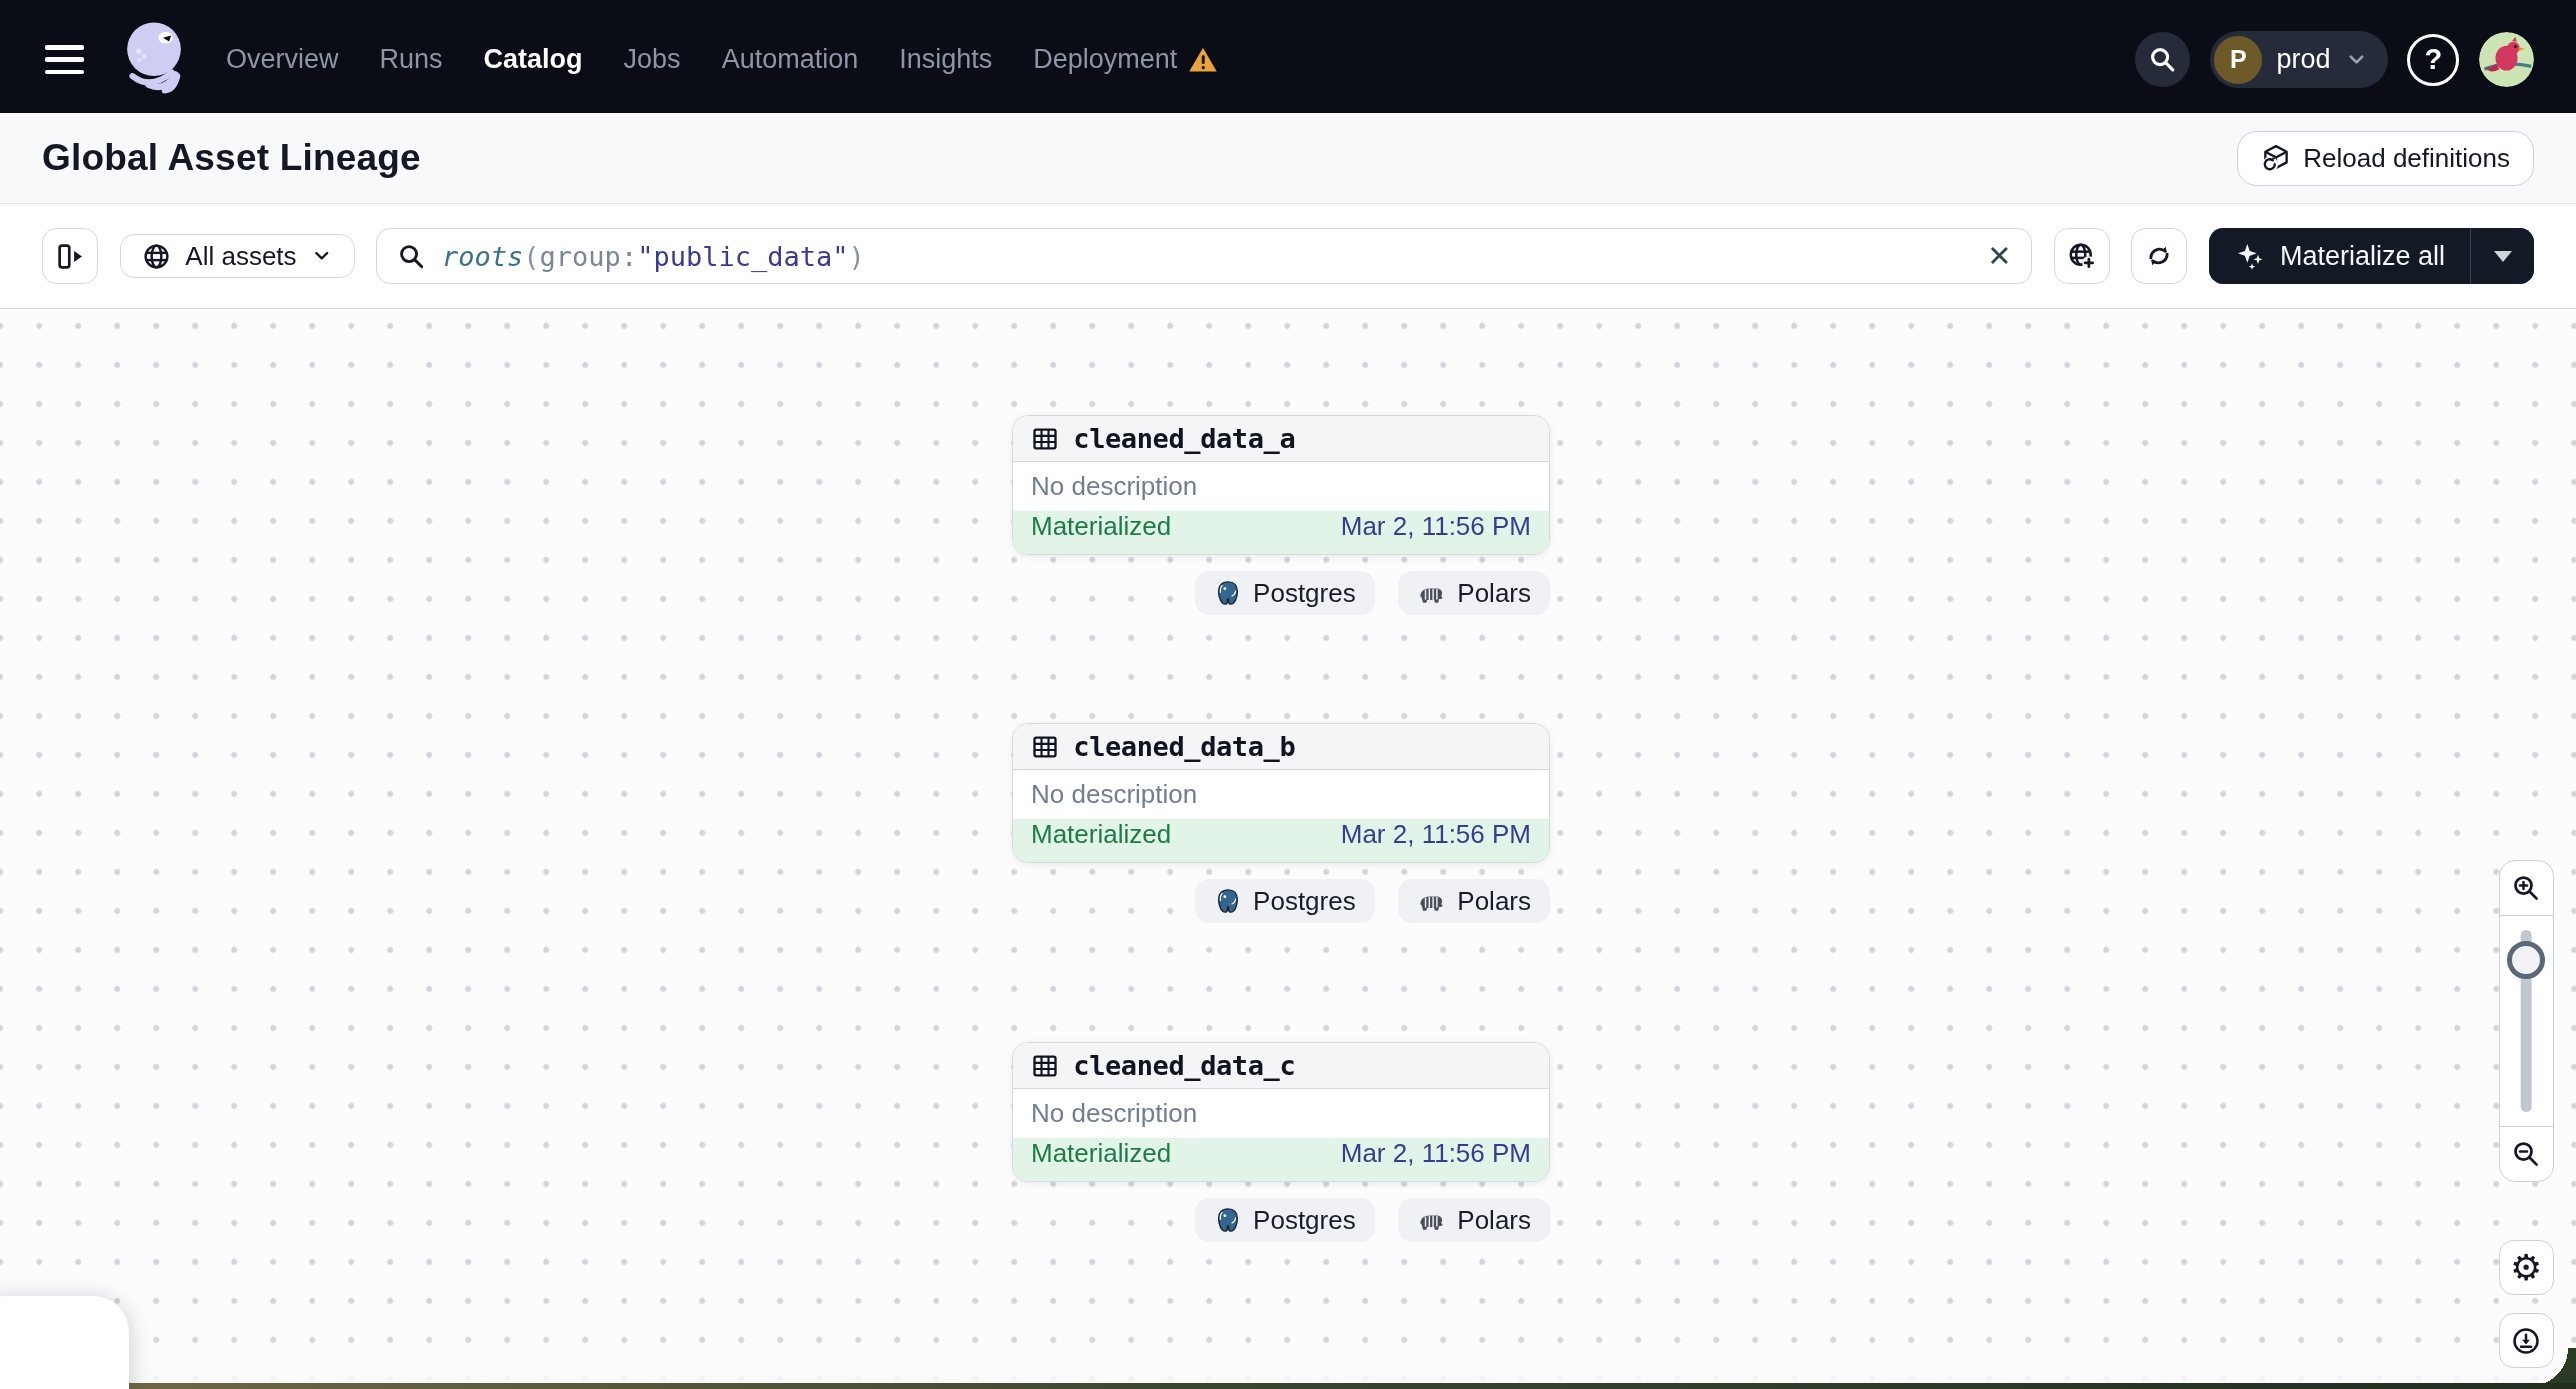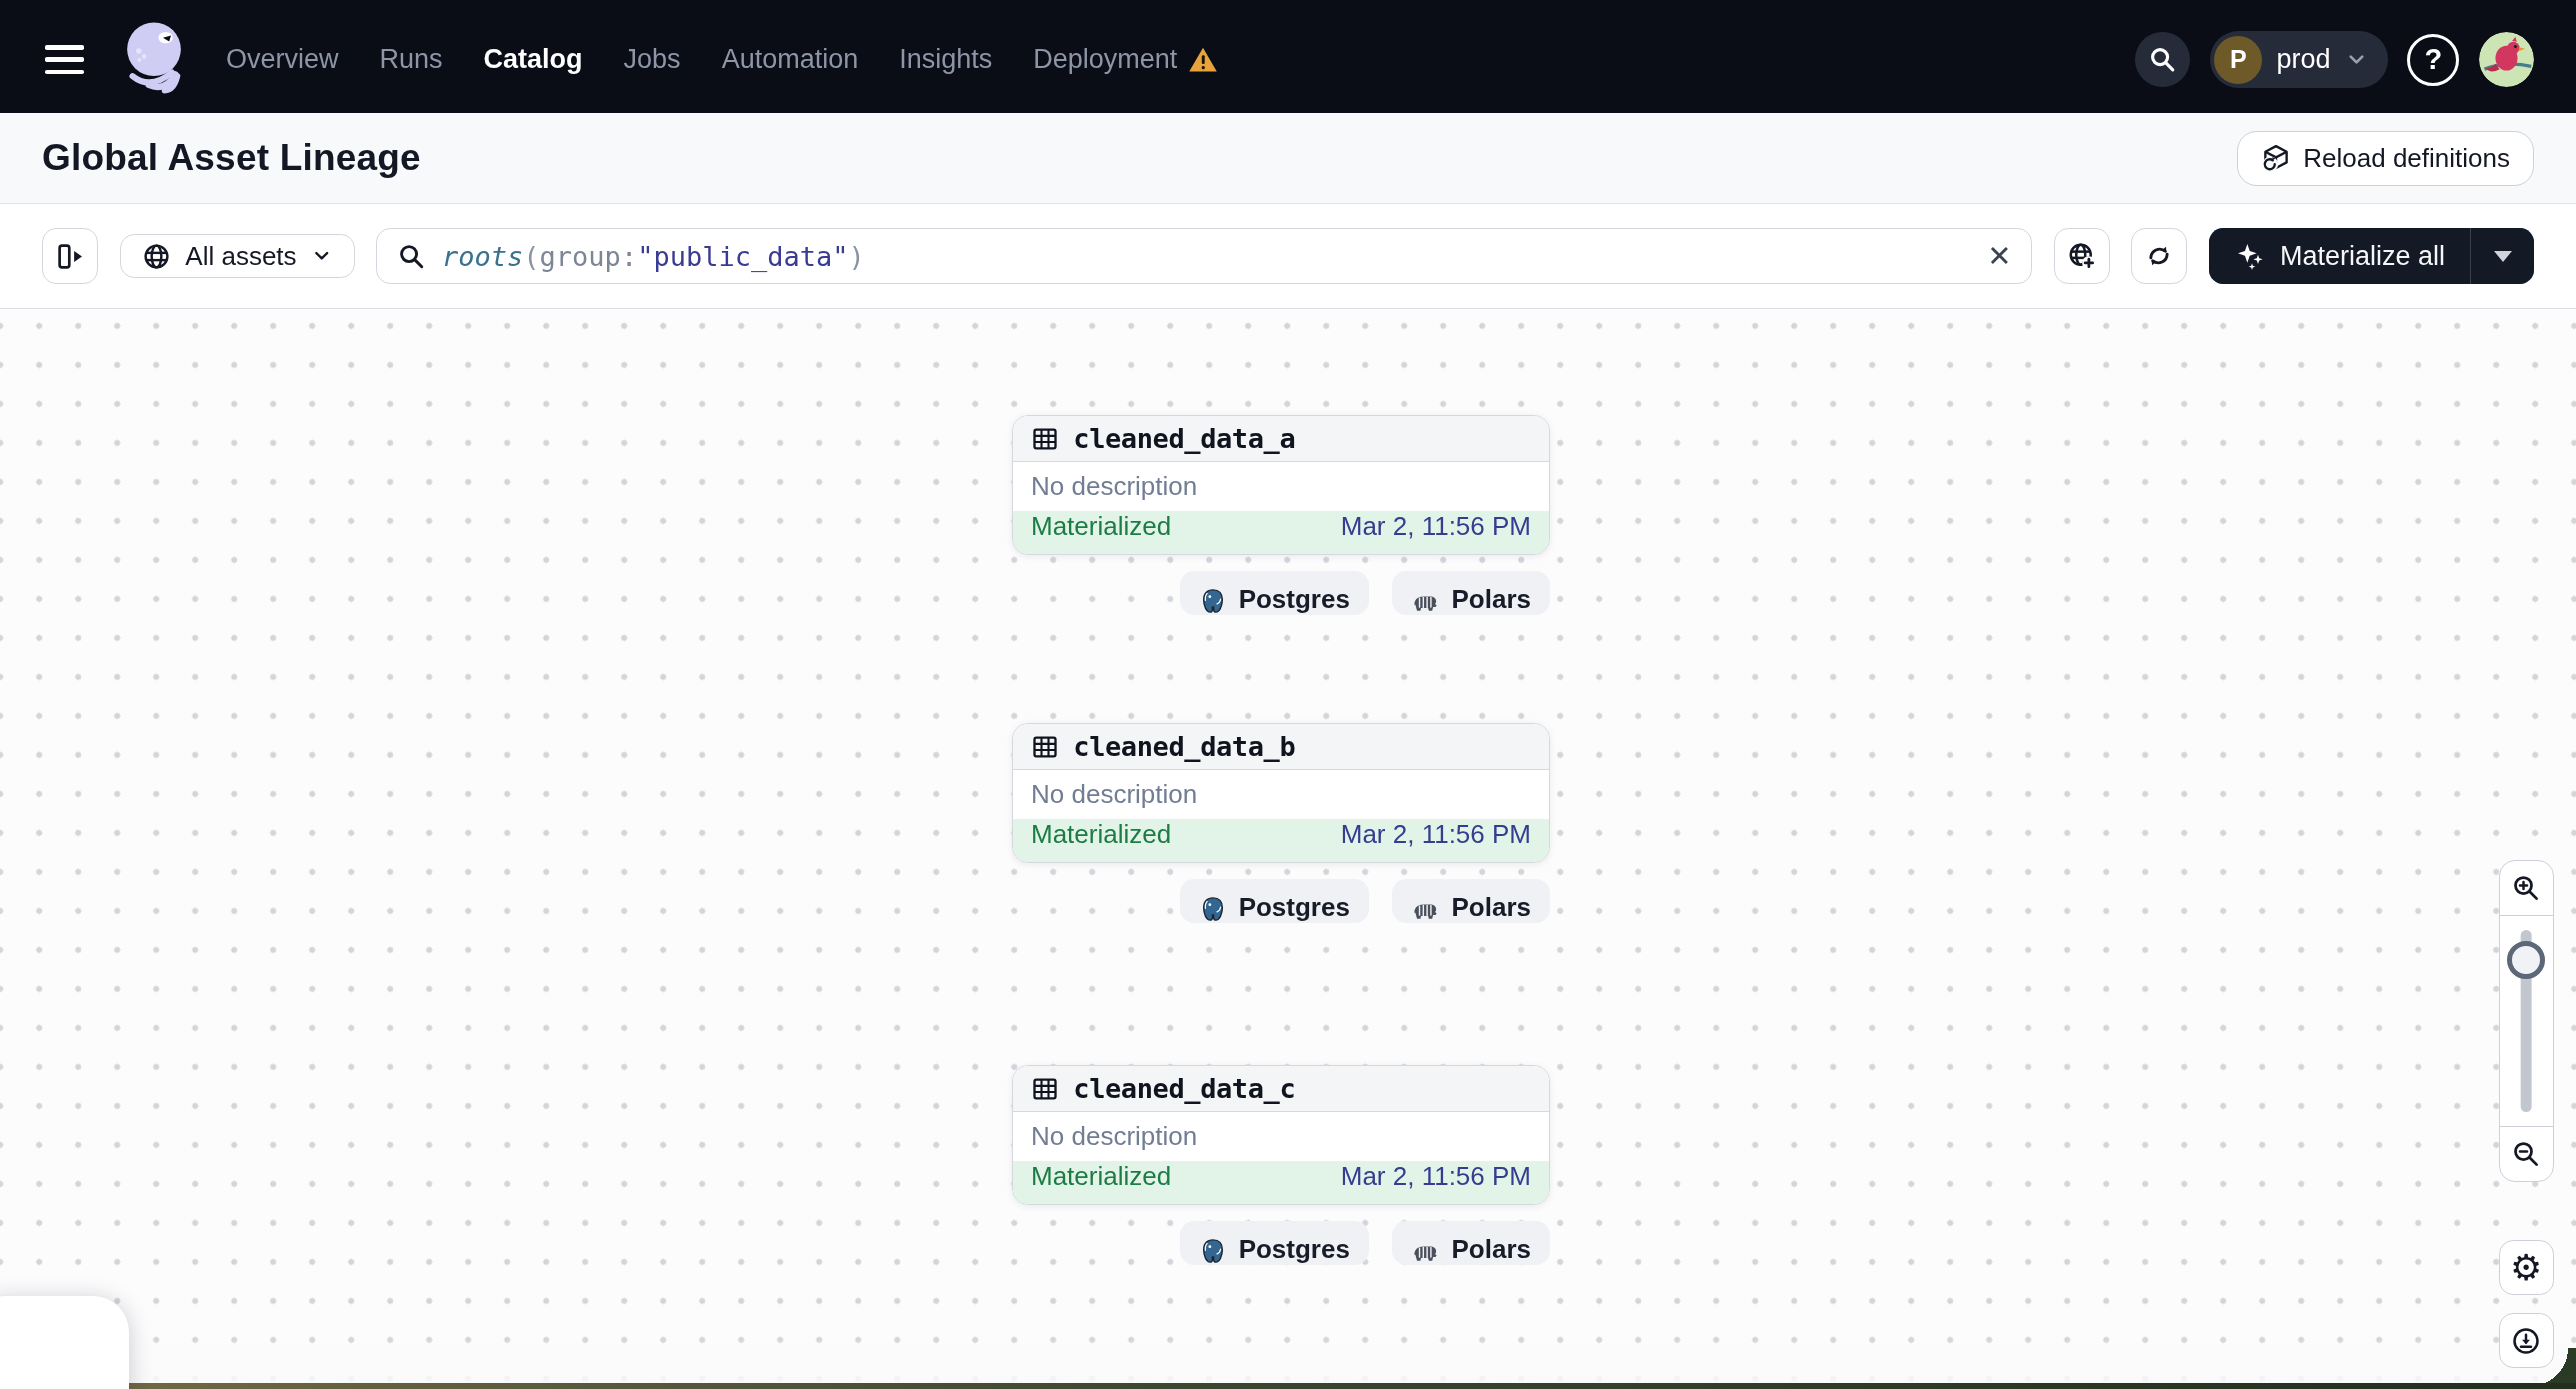--- a/index.html
+++ b/index.html
@@ -79,21 +79,21 @@
   .node-name { font-family:"DejaVu Sans Mono", monospace; font-size:27px; font-weight:600;
     color:#10141f; letter-spacing:-0.4px; }
   .node-body { padding:0 18px; height:49px; display:flex; align-items:center; }
   .node-desc { color:#717d92; font-size:26px; }
   .node-foot { background:#e2f4e8; height:43px; display:flex; 
     justify-content:space-between; padding:0 18px; }
   .node-status { color:#1d7c46; font-size:26px; }
   .node-time { color:#363d8f; font-size:26px; }
   .tag-row { margin-top:16px; display:flex; justify-content:flex-end; gap:23px; }
   .tag { height:44px; background:#eff1f4; border-radius:14.3px; display:flex;
-    align-items:flex-end; gap:11.6px; padding:0 19px; font-size:26px; font-weight:700;
+    align-items:center; gap:11.6px; padding:0 19px; font-size:26px; font-weight:400;
     color:#171c28; cursor:pointer; }
 
   
   .zoom-stack { position:absolute; right:22.3px; top:550px; width:55px;
     border:1.8px solid #ccd1d8; border-radius:16px; background:#ffffff; z-index:7; }
   .zoom-btn { width:100%; height:55px; background:none; border:none; display:flex;
     align-items:center; justify-content:center; cursor:pointer; }
   .zoom-in-btn { border-bottom:1.8px solid #ccd1d8; }
   .zoom-out-btn { border-top:1.8px solid #ccd1d8; }
   .slider-area { height:210px; position:relative; }
@@ -355,21 +355,21 @@
           <rect x="7" y="7.5" width="1.3" height="9" fill="#eff1f4"></rect>
           <rect x="10.4" y="6.8" width="1.3" height="10" fill="#eff1f4"></rect>
           <rect x="13.8" y="6.8" width="1.3" height="10" fill="#eff1f4"></rect>
           <rect x="17.2" y="7" width="1.3" height="9.4" fill="#eff1f4"></rect>
         </svg>
         <span>Polars</span>
       </span>
     </div>
   </div>
 
-  <div class="node-block" style="top:755px">
+  <div class="node-block" style="top:732px">
     <div class="asset-node">
       <div class="node-head">
         <svg width="28" height="28" viewBox="0 0 24 24">
           <rect x="3" y="4" width="18" height="16" rx="1.5" stroke="#10141f" stroke-width="2" fill="none"></rect>
           <line x1="3" y1="9.3" x2="21" y2="9.3" stroke="#10141f" stroke-width="1.8"></line>
           <line x1="3" y1="14.6" x2="21" y2="14.6" stroke="#10141f" stroke-width="1.8"></line>
           <line x1="9" y1="4" x2="9" y2="20" stroke="#10141f" stroke-width="1.8"></line>
           <line x1="15" y1="4" x2="15" y2="20" stroke="#10141f" stroke-width="1.8"></line>
         </svg>
         <span class="node-name">cleaned_data_c</span>

